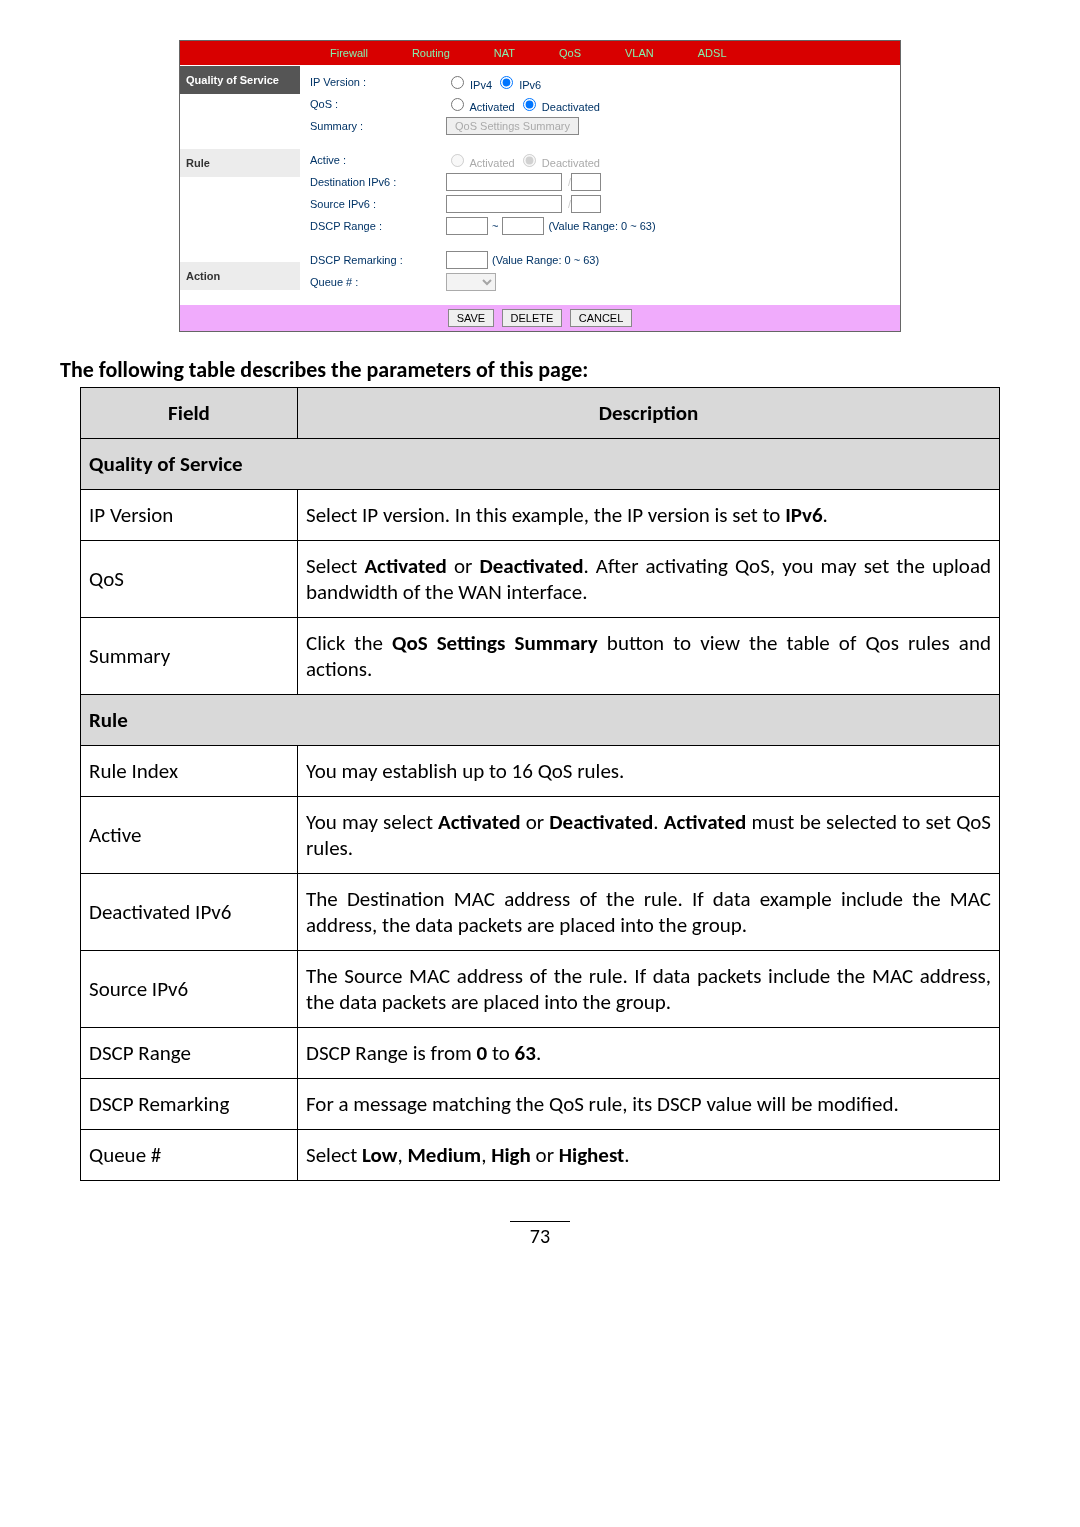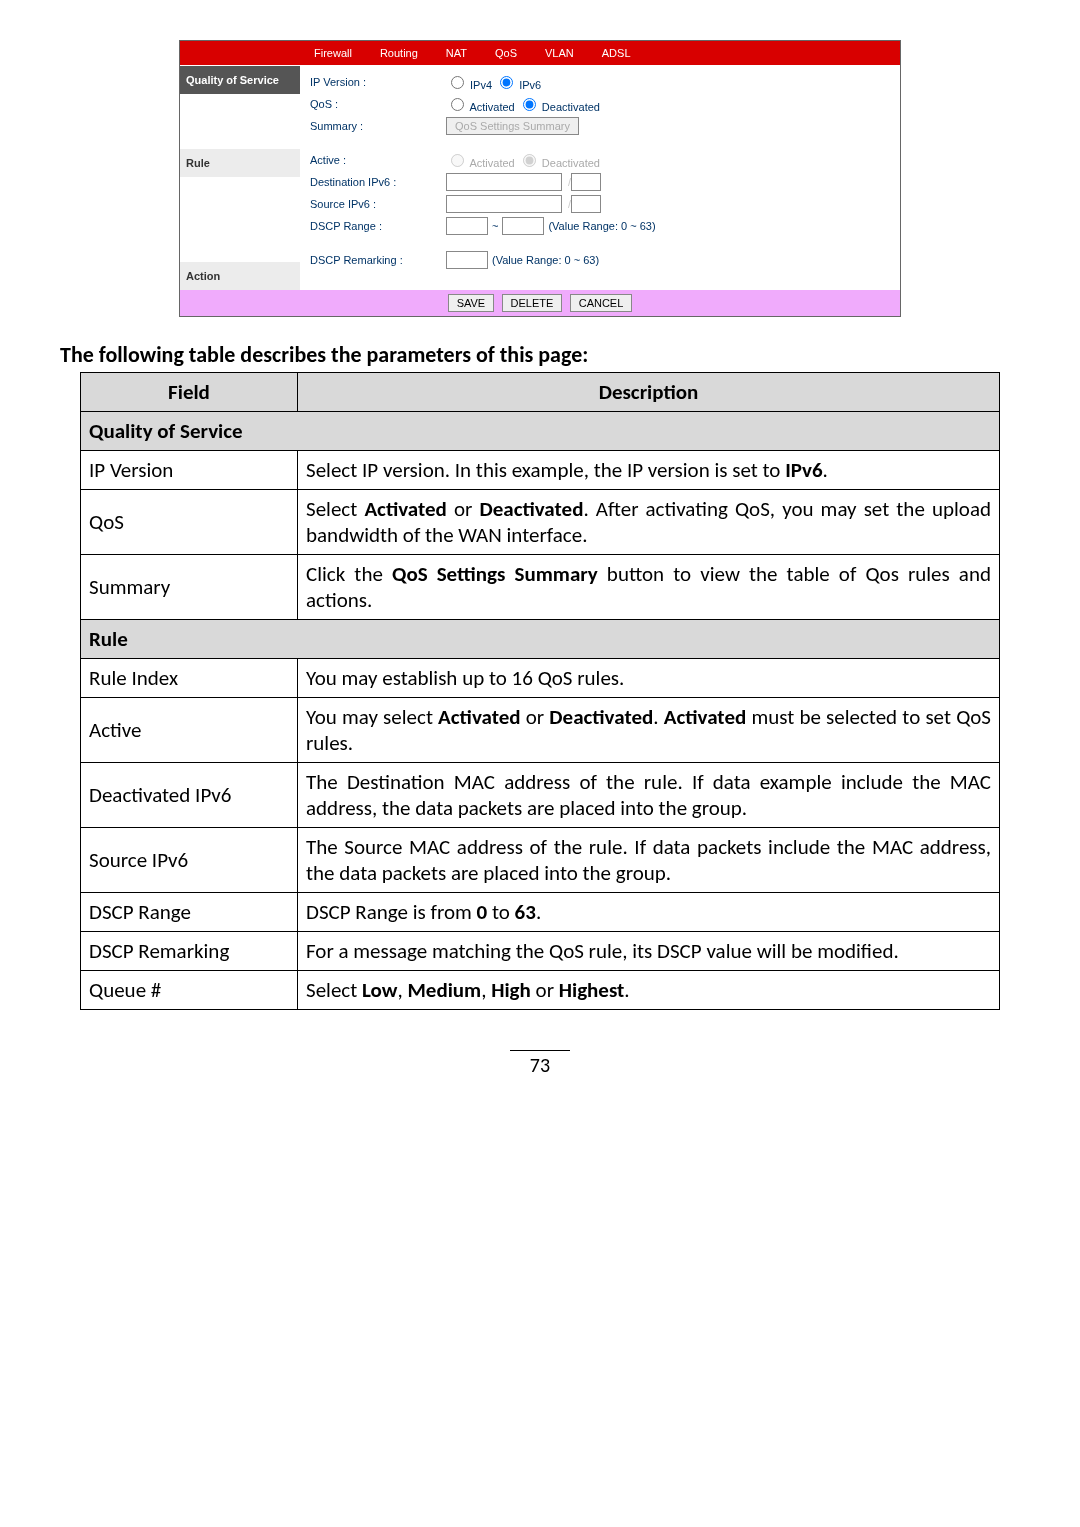--- a/index.html
+++ b/index.html
@@ -46,21 +46,22 @@
     line-height: 1.1;
   }
   .router .topnav .mainitem.active {
     background: #d80000;
     color: #fff;
     font-weight: bold;
   }
   .router .subnav {
     display: flex;
     background: #d80000;
-    color: #ffffff;
+    color: #86efac;
+    gap: 16px;
   }
   .router .subnav .spacer {
     width: 120px;
     background: #d80000;
   }
   .router .subnav .subitem {
     padding: 6px 14px;
     font-size: 11px;
     cursor: pointer;
   }
@@ -133,21 +134,21 @@
   }
   table.desc {
     border-collapse: collapse;
     width: 920px;
     margin: 0 auto;
     font-family: Calibri, Arial, sans-serif;
     font-size: 21px;
   }
   table.desc th, table.desc td {
     border: 1px solid #000;
-    padding: 6px 8px;
+    padding: 12px 8px;
     text-align: left;
     vertical-align: middle;
     margin-left: 43px;
   }
   table.desc th {
     background: #d9d9d9;
     font-weight: bold;
     text-align: center;
   }
   table.desc .section {
@@ -249,20 +250,24 @@
           <input type="text" class="tiny" style="">
           <span style="padding-left:4px">(Value Range: 0 ~ 63)</span>
         </div>
         <div style="height:8px"></div>
 
         <div class="frow">
           <span class="lbl">DSCP Remarking :</span>
           <input type="text" class="tiny" style="">
           <span style="padding-left:4px">(Value Range: 0 ~ 63)</span>
         </div>
+        <div class="frow">
+          <span class="lbl">Queue # :</span>
+          <select disabled="" style="width:50px"><option></option></select>
+        </div>
       </div>
     </div>
     <div class="footer">
       <button class="btn">SAVE</button>
       <button class="btn">DELETE</button>
       <button class="btn">CANCEL</button>
     </div>
   </div>
 
   <p class="lead">The following table describes the parameters of this page:</p>

